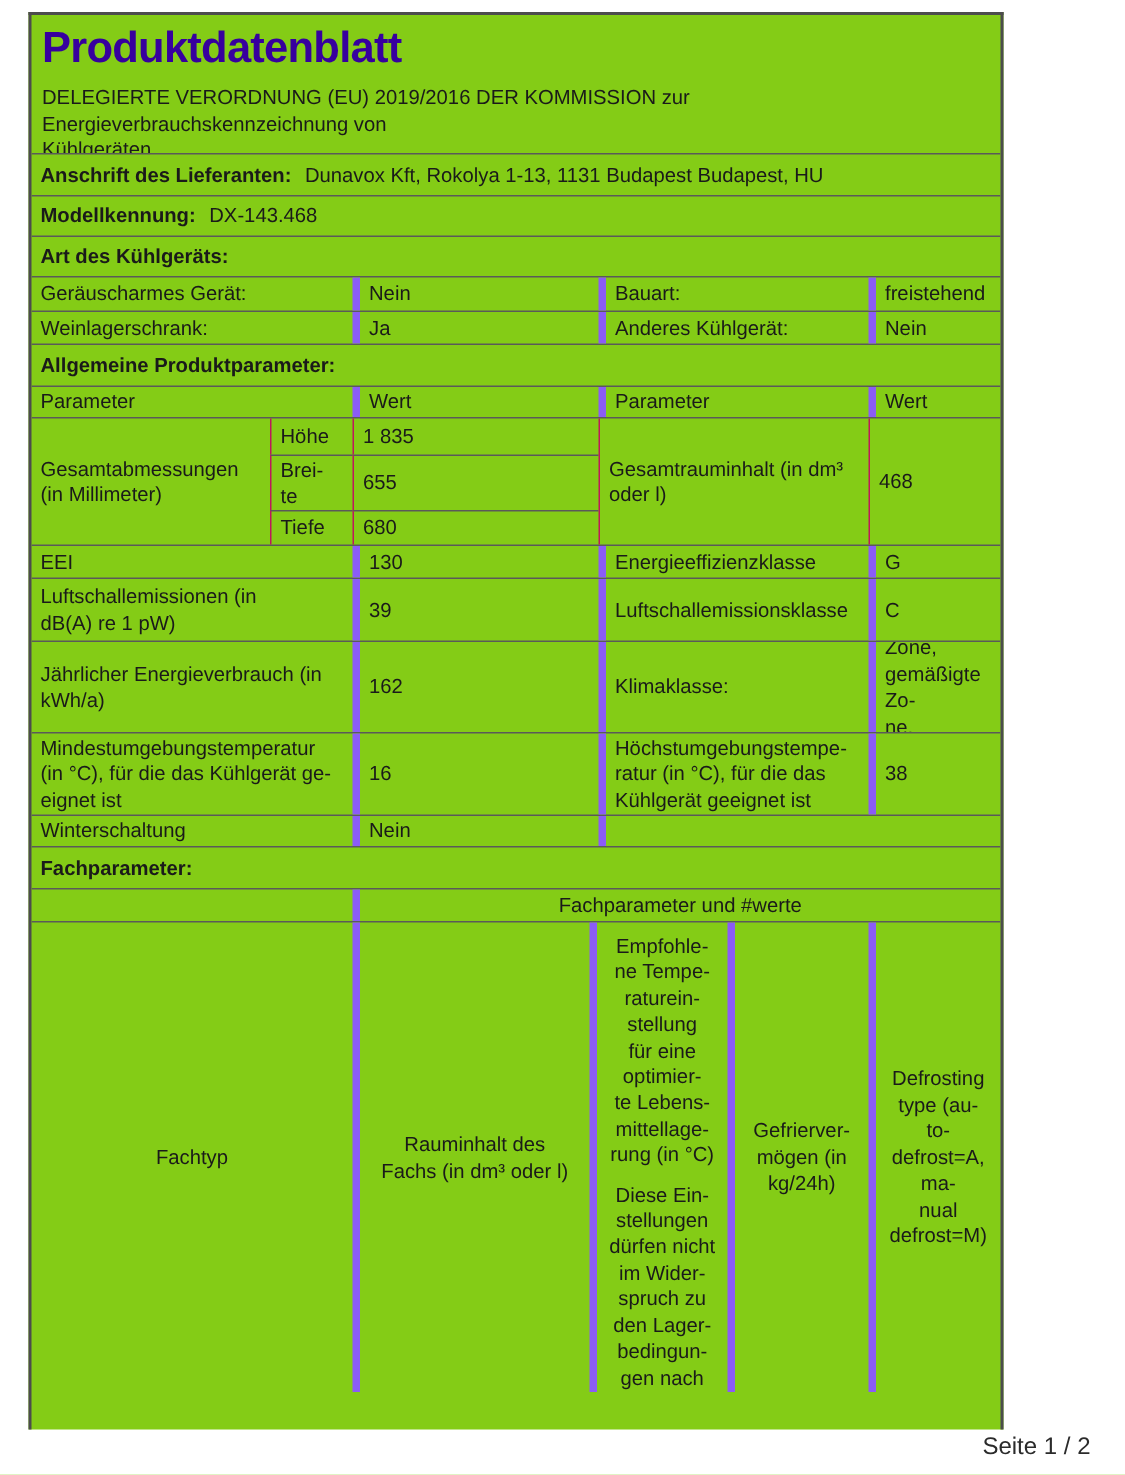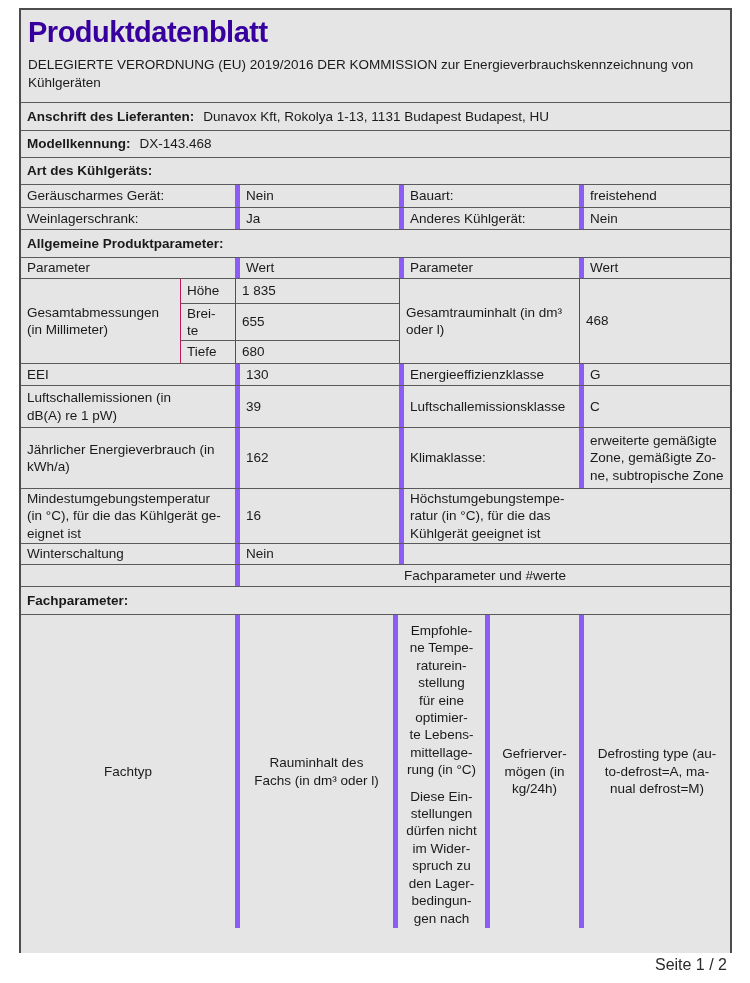--- a/index.html
+++ b/index.html
@@ -1,20 +1,20 @@
 <!DOCTYPE html>
 <html><head>
 <meta charset="utf-8">
 <style>
   * { margin:0; padding:0; box-sizing:border-box; }
   html,body { width:750px; height:983px; background:#ffffff; }
   body { font-family:"Liberation Sans", sans-serif; color:#1a1a1a; position:relative; }
   .doc {
-    position:absolute; left:19px; top:8px; width:713px; height:945px;
-    border:2px solid #4c4c4c; border-bottom:none; overflow:hidden; background:#e5e5e5;
+    position:absolute; left:19px; top:8px; width:650px; height:945px;
+    border:2px solid #4c4c4c; border-bottom:none; overflow:hidden; background:#84cc16;
   }
   .row { display:grid; border-top:1px solid #5a5a5a; }
   .row:first-child { border-top:none; }
   .cell { border-left:5px solid #8b5cf6; padding:1px 6px; display:flex; align-items:center; overflow:hidden; }
   .cell:first-child { border-left:none; }
   .cell span { white-space:pre-line; line-height:17.5px; font-size:13.5px; }
   .b { font-weight:bold; }
   .val { margin-left:9px; }
   .cols1 { grid-template-columns:1fr; }
   .cols4 { grid-template-columns:214px 164px 180px 1fr; }
@@ -215,43 +215,46 @@
 eignet ist</span>
       </div>
     <div class="cell">
         <span>16</span>
       </div>
     <div class="cell">
         <span>Höchstumgebungstempe-
 ratur (in °C), für die das
 Kühlgerät geeignet ist</span>
       </div>
+    <div class="cell">
+        <span>38</span>
+      </div>
   </div>
 
   <div class="row colsw" style="height:21px">
     <div class="cell">
         <span>Winterschaltung</span>
       </div>
     <div class="cell">
         <span>Nein</span>
       </div>
     <div class="cell"></div>
+  </div>
+
+  <div class="row cols1" style="height:28px">
+    <div class="cell">
+      <span class="b">Fachparameter:</span>
+    </div>
   </div>
 
   <div class="row fach-head" style="height:22px">
     <div class="cell"></div>
     <div class="cell center">
         <span>Fachparameter und #werte</span>
       </div>
-  </div>
-
-  <div class="row cols1" style="height:28px">
-    <div class="cell">
-      <span class="b">Fachparameter:</span>
-    </div>
   </div>
 
   <div class="row fach-body" style="height:314px">
     <div class="cell">
         <span>Fachtyp</span>
       </div>
     <div class="cell">
         <span>Rauminhalt des
 Fachs (in dm³ oder l)</span>
       </div>

